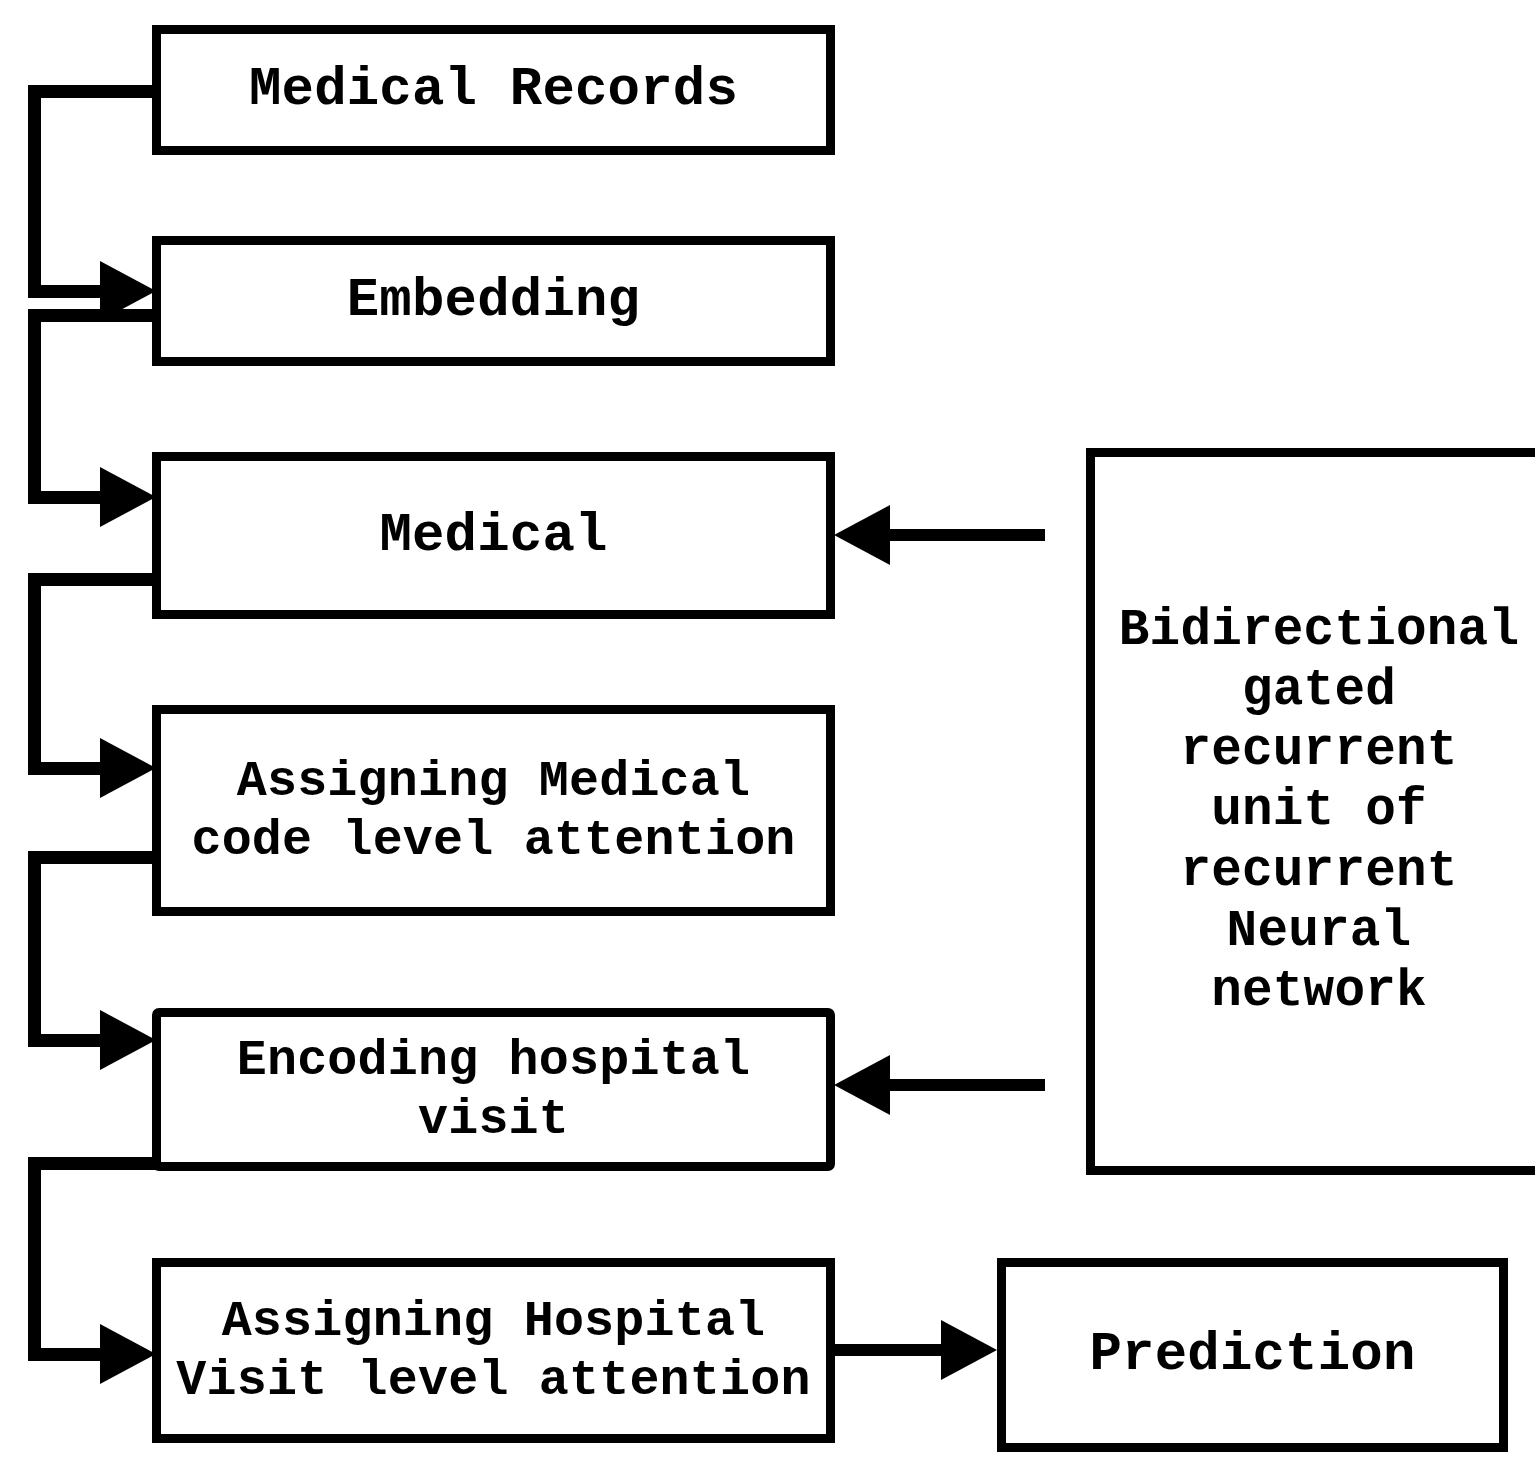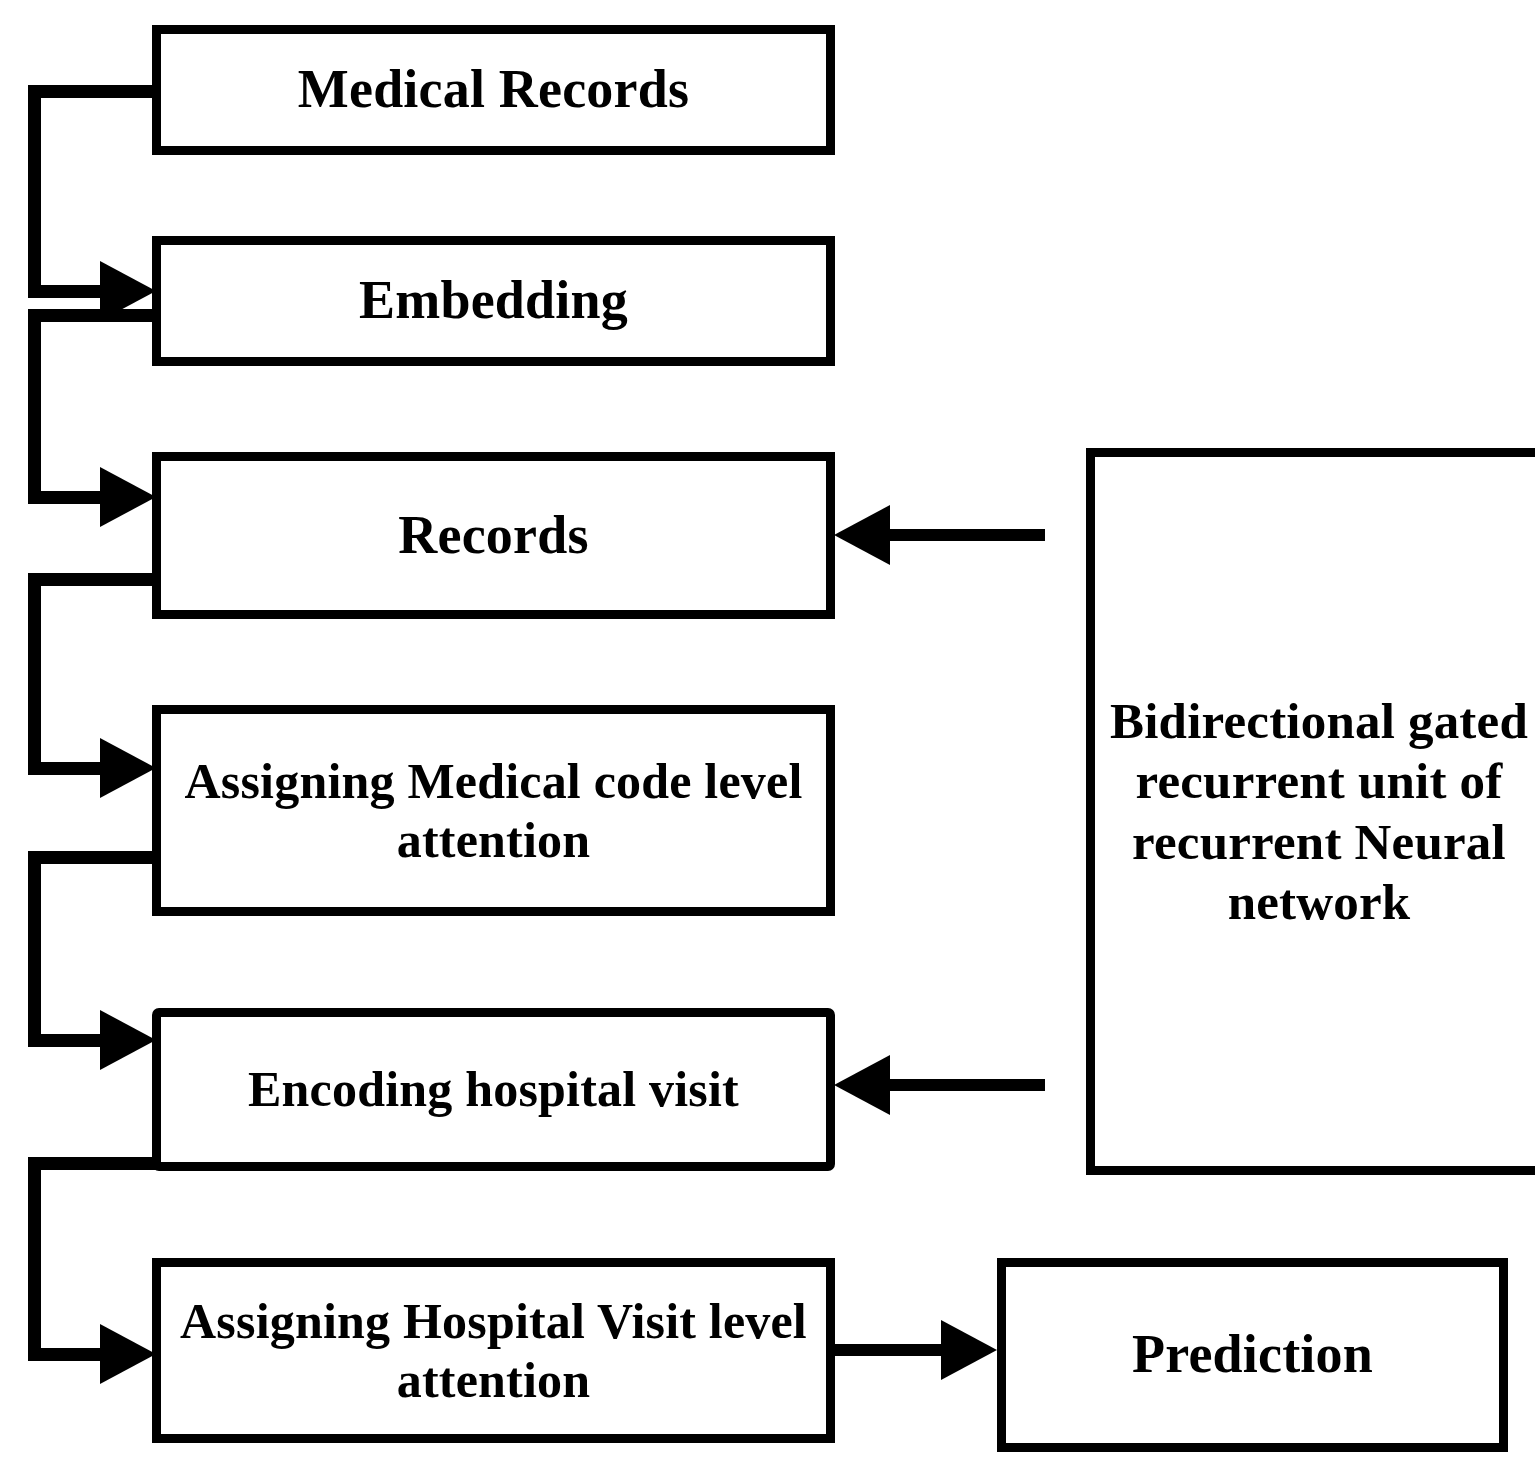--- a/index.html
+++ b/index.html
@@ -23,20 +23,21 @@
     background: #ffffff;
     display: flex;
     align-items: center;
     justify-content: center;
     text-align: center;
     color: #000000;
     font-weight: bold;
     line-height: 1.18;
     letter-spacing: 0.2px;
     padding: 4px 10px;
+    font-family: Liberation Mono, monospace;
   }
   .node-label {
     display: block;
     width: 100%;
   }
   
   #node-medical-records { left: 152px; top: 25px;   width: 683px; height: 130px; font-size: 54px; }
   #node-embedding       { left: 152px; top: 236px;  width: 683px; height: 130px; font-size: 54px; }
   #node-encoding        { left: 152px; top: 452px;  width: 683px; height: 167px; font-size: 54px; }
   #node-code-attention  { left: 152px; top: 705px;  width: 683px; height: 211px; font-size: 50px; }
@@ -108,21 +109,21 @@
 
   <div class="node" id="node-medical-records">
     <span class="node-label">Medical Records</span>
   </div>
 
   <div class="node" id="node-embedding">
     <span class="node-label">Embedding</span>
   </div>
 
   <div class="node" id="node-encoding">
-    <span class="node-label">Records</span>
+    <span class="node-label">Medical</span>
   </div>
 
   <div class="node" id="node-code-attention">
     <span class="node-label">Assigning Medical code level attention</span>
   </div>
 
   <div class="node" id="node-encoding-visit">
     <span class="node-label">Encoding hospital visit</span>
   </div>
 

